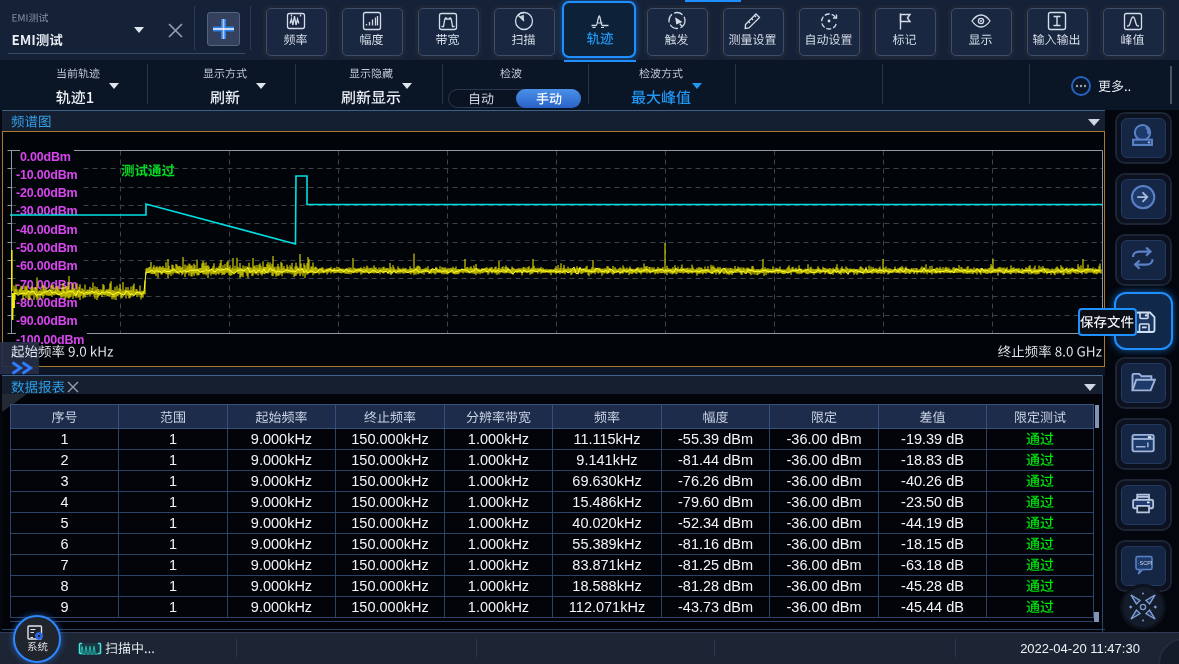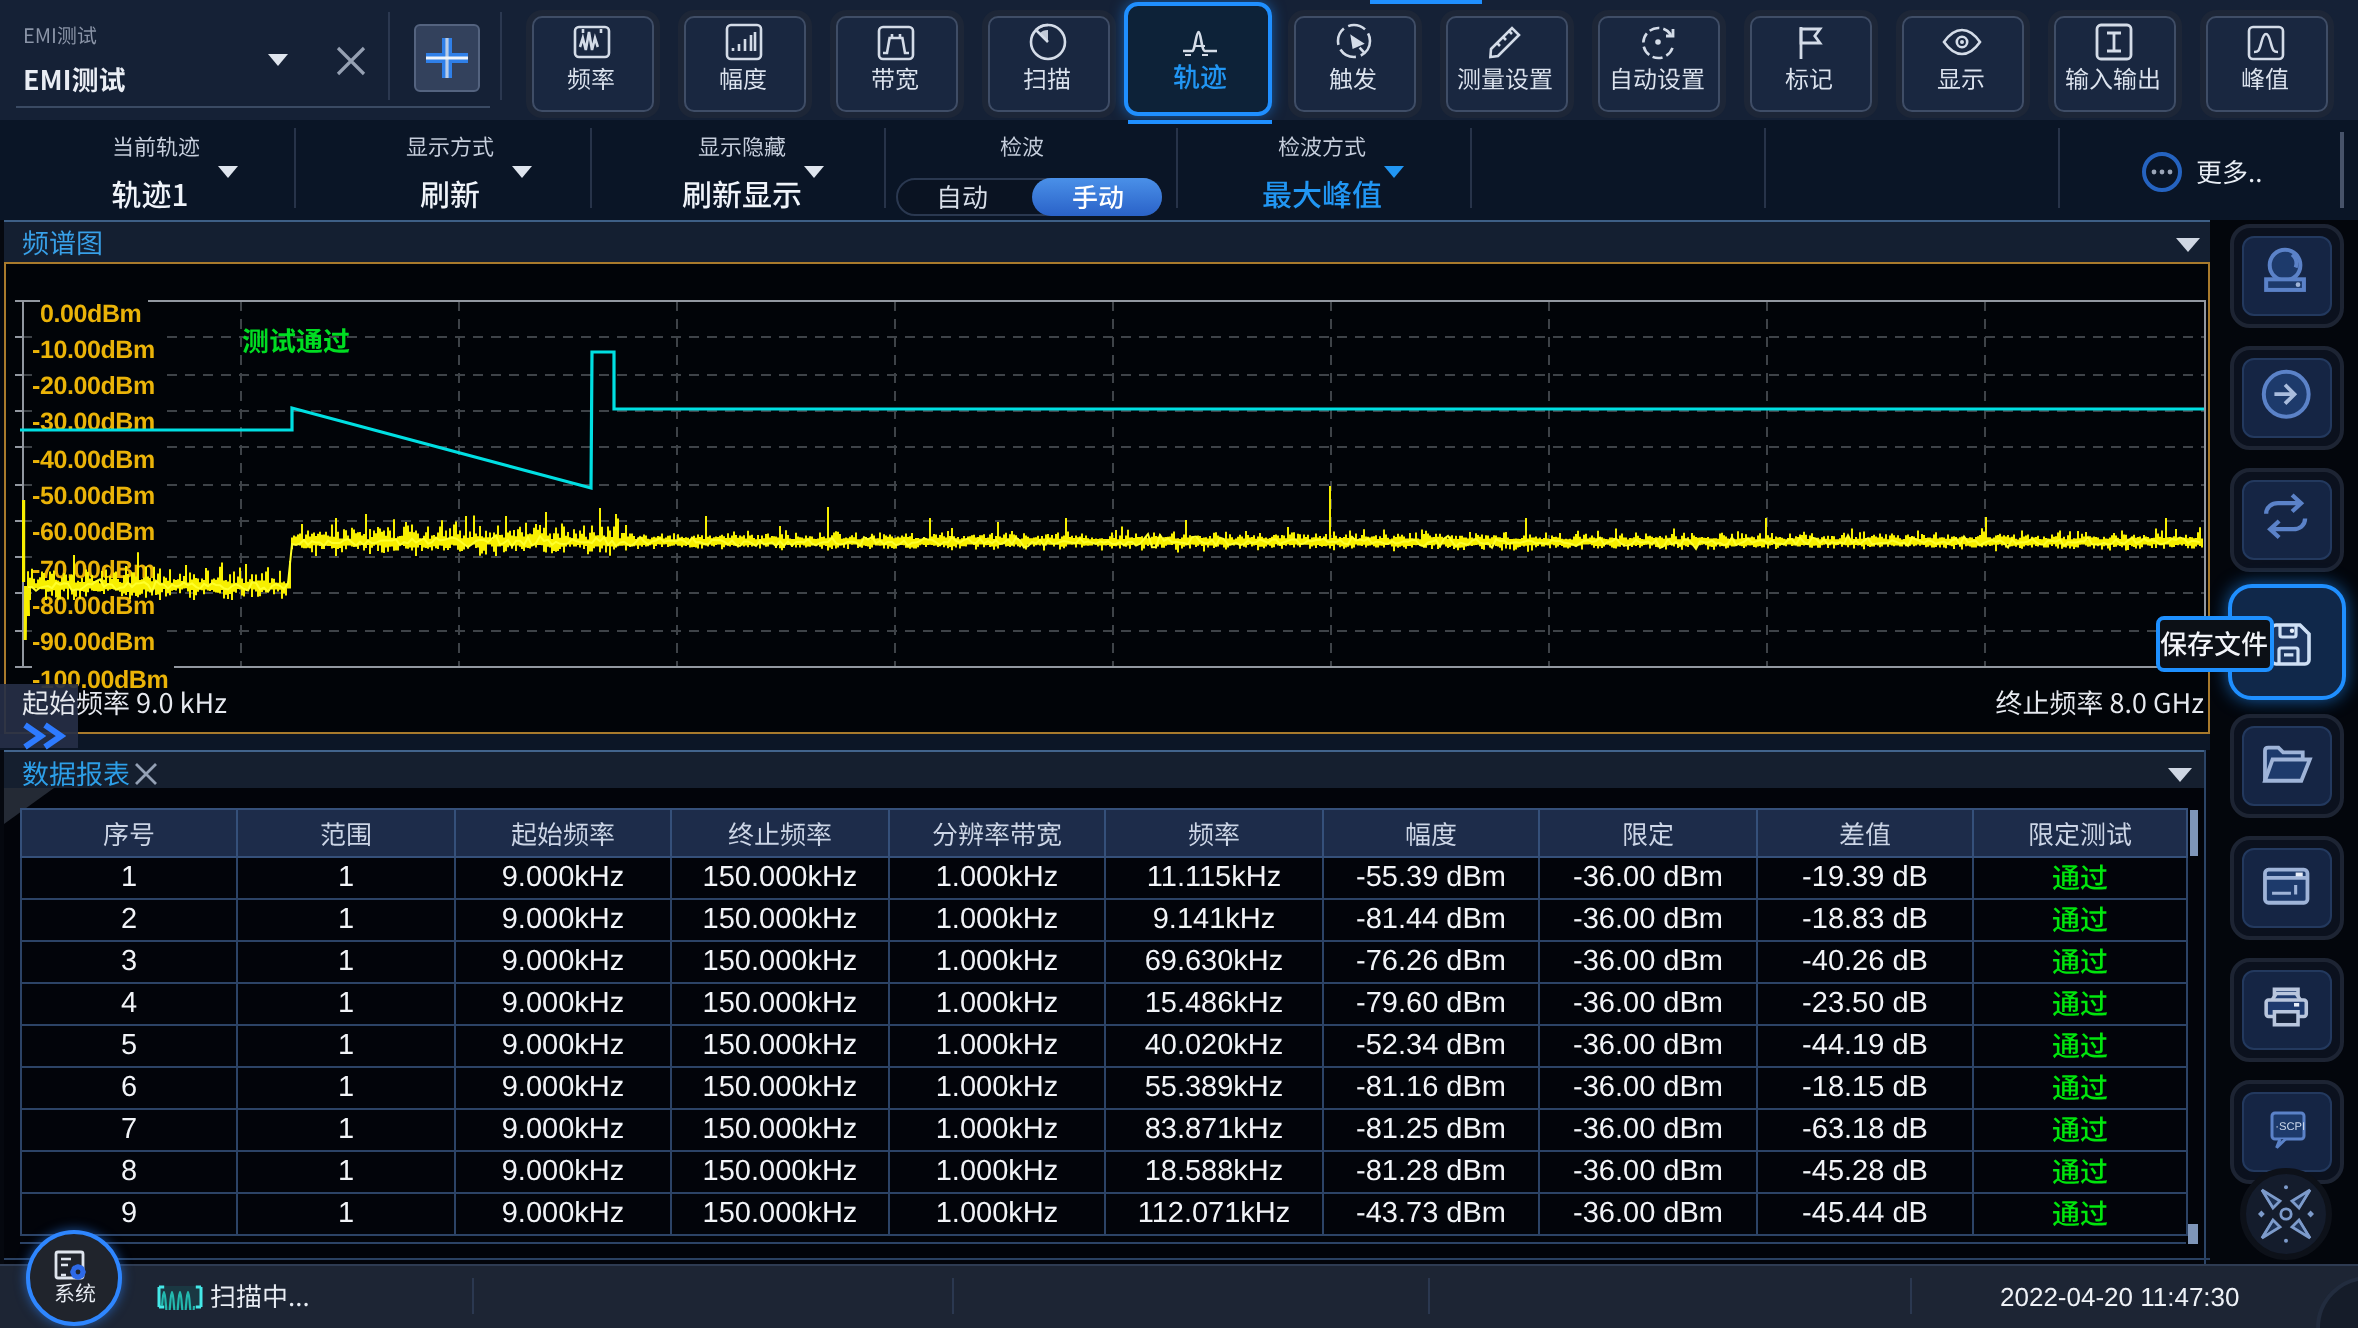--- a/index.html
+++ b/index.html
@@ -1,21 +1,21 @@
 <!DOCTYPE html>
 <html><head><meta charset="utf-8"><style>
   html,body{margin:0;padding:0;background:#05080f;width:1179px;height:664px;overflow:hidden;
     font-family:"Liberation Sans",sans-serif;}
   .abs{position:absolute;}
   #stage{position:relative;width:1179px;height:664px;background:#05080f;}
   .tb{position:absolute;top:8px;width:59px;height:46px;background:#192740;border:1px solid #3f4d66;
       border-radius:5px;box-shadow:0 0 0 3px #1d2637;}
   .tri{position:absolute;width:0;height:0;border-left:5px solid transparent;border-right:5px solid transparent;border-top:6px solid #dfe5ee;}
   .div2{position:absolute;top:64px;width:1px;height:40px;background:#273349;}
-  .dbm{position:absolute;left:16px;color:#eab308;font-size:12.5px;font-weight:bold;line-height:12.5px;z-index:5;letter-spacing:-.2px;background:#010408;padding:2.5px 3px 0 0;}
+  .dbm{position:absolute;left:16px;color:#d946ef;font-size:12.5px;font-weight:bold;line-height:12.5px;z-index:5;letter-spacing:-.2px;background:#010408;padding:2.5px 3px 0 0;}
   .ssep{position:absolute;top:639px;width:1px;height:18px;background:#2b3850;}
   table.dt{border-collapse:collapse;table-layout:fixed;font-family:"Liberation Sans",sans-serif;}
   table.dt td{border:1px solid #2c4366;text-align:center;color:#f2f4f8;font-size:14.5px;padding:0;
       height:20px;overflow:hidden;white-space:nowrap;}
   table.dt tr.hd td{background:#1d2c4a;height:23px;border-color:#35507a;}
   .sbtn{position:absolute;left:1115px;width:57px;height:52px;background:#0b111e;border:2px solid #1d2433;border-radius:10px;box-sizing:border-box;}
   .sbin{position:absolute;left:1121px;width:45px;height:40px;background:#152544;border-radius:6px;border:1px solid #23395e;box-sizing:border-box;}
 </style></head>
 <body>
 <div id="stage">
@@ -305,21 +305,21 @@
 <div class="abs" style="left:10px;top:621px;width:1083px;height:1px;background:#2c4366;"></div>
 <div class="abs" style="left:1095px;top:405px;width:4px;height:23px;background:#7e95b8;"></div>
 <div class="abs" style="left:1094px;top:612px;width:5px;height:10px;background:#7e95b8;"></div>
 <div class="abs" style="left:2px;top:629px;width:1104px;height:1px;background:#2a4162;"></div>
 
 <div class="abs" style="left:0;top:632px;width:1179px;height:32px;background:#1d2534;border-top:1px solid #2e3b52;box-sizing:border-box;"></div>
 <div class="ssep" style="left:236px"></div>
 <div class="ssep" style="left:476px"></div>
 <div class="ssep" style="left:714px"></div>
 <div class="ssep" style="left:955px"></div>
-<div class="abs" style="left:1000px;top:641px;width:160px;text-align:left;color:#eef1f6;font-size:13px;">2022-04-20 11:47:30</div>
+<div class="abs" style="left:1000px;top:641px;width:160px;text-align:center;color:#eef1f6;font-size:13px;">2022-04-20 11:47:30</div>
 <svg class="abs" style="left:78px;top:642px;z-index:8" width="24" height="13" fill="none">
   <rect x="1" y="1" width="22" height="11" fill="rgba(22,90,90,.38)"></rect>
   <path d="M1.5 1.5v10M1.5 1.5h2.6M1.5 11.5h2.6M22.5 1.5v10M22.5 1.5h-2.6M22.5 11.5h-2.6" stroke="#45e8e8" stroke-width="1.5"></path>
   <path d="M3 11c.7-9.4 1.3-9.4 2 0s1.3 9.4 2 0 1.3-9.4 2 0 1.3 9.4 2 0 1.3-9.4 2 0 1.3 9.4 2 0 1.3-9.4 2 0 1.3 9.4 2 0" stroke="#23b8ae" stroke-width="1.1"></path>
     </svg>
 <div class="abs" style="left:13px;top:615px;width:48px;height:48px;border-radius:50%;background:#20242c;border:2.5px solid #2e86ff;box-sizing:border-box;z-index:20;box-shadow:0 0 6px rgba(46,134,255,.6);"></div>
 <svg class="abs" style="left:27px;top:625px;z-index:21" width="21" height="18" fill="none" stroke="#dfe5ee" stroke-width="1.4">
   <rect x="1" y="1" width="13.5" height="13" rx="1"></rect>
       <path d="M3.5 4.5h5M3.5 7.5h3.5M3.5 12.5h2.5" stroke-width="1.2"></path>
   <g stroke="#2e6ae8">

